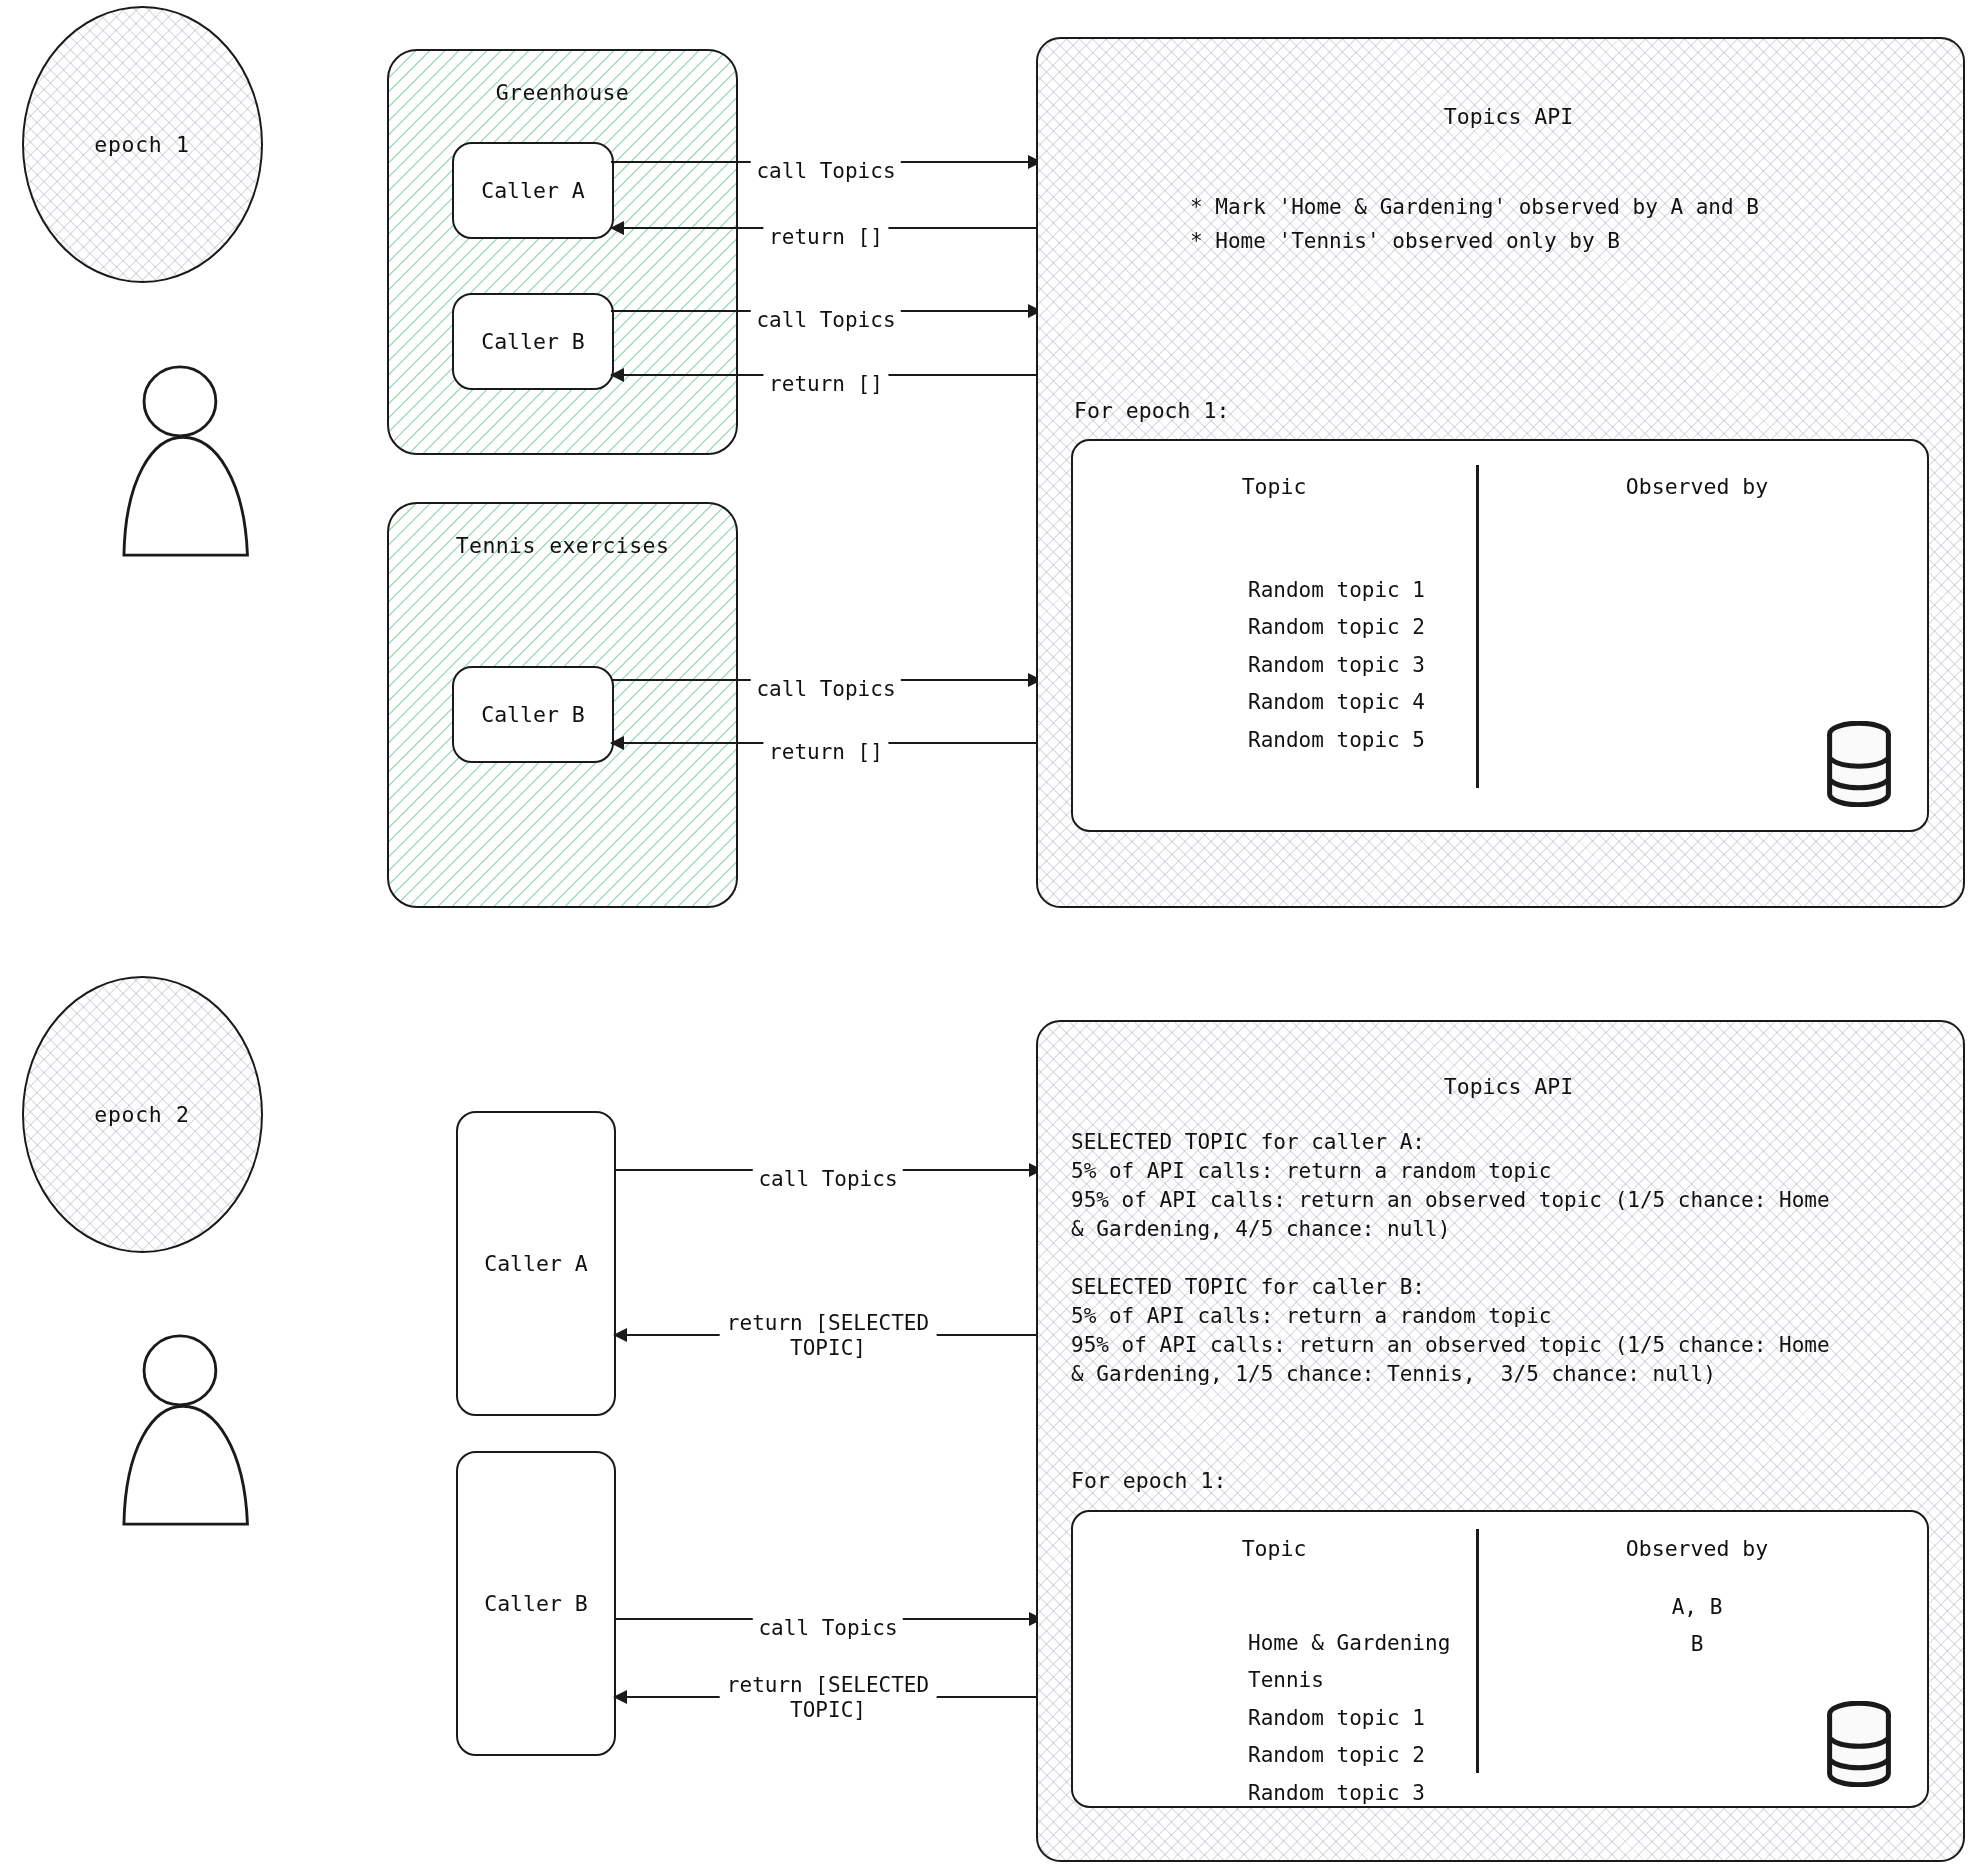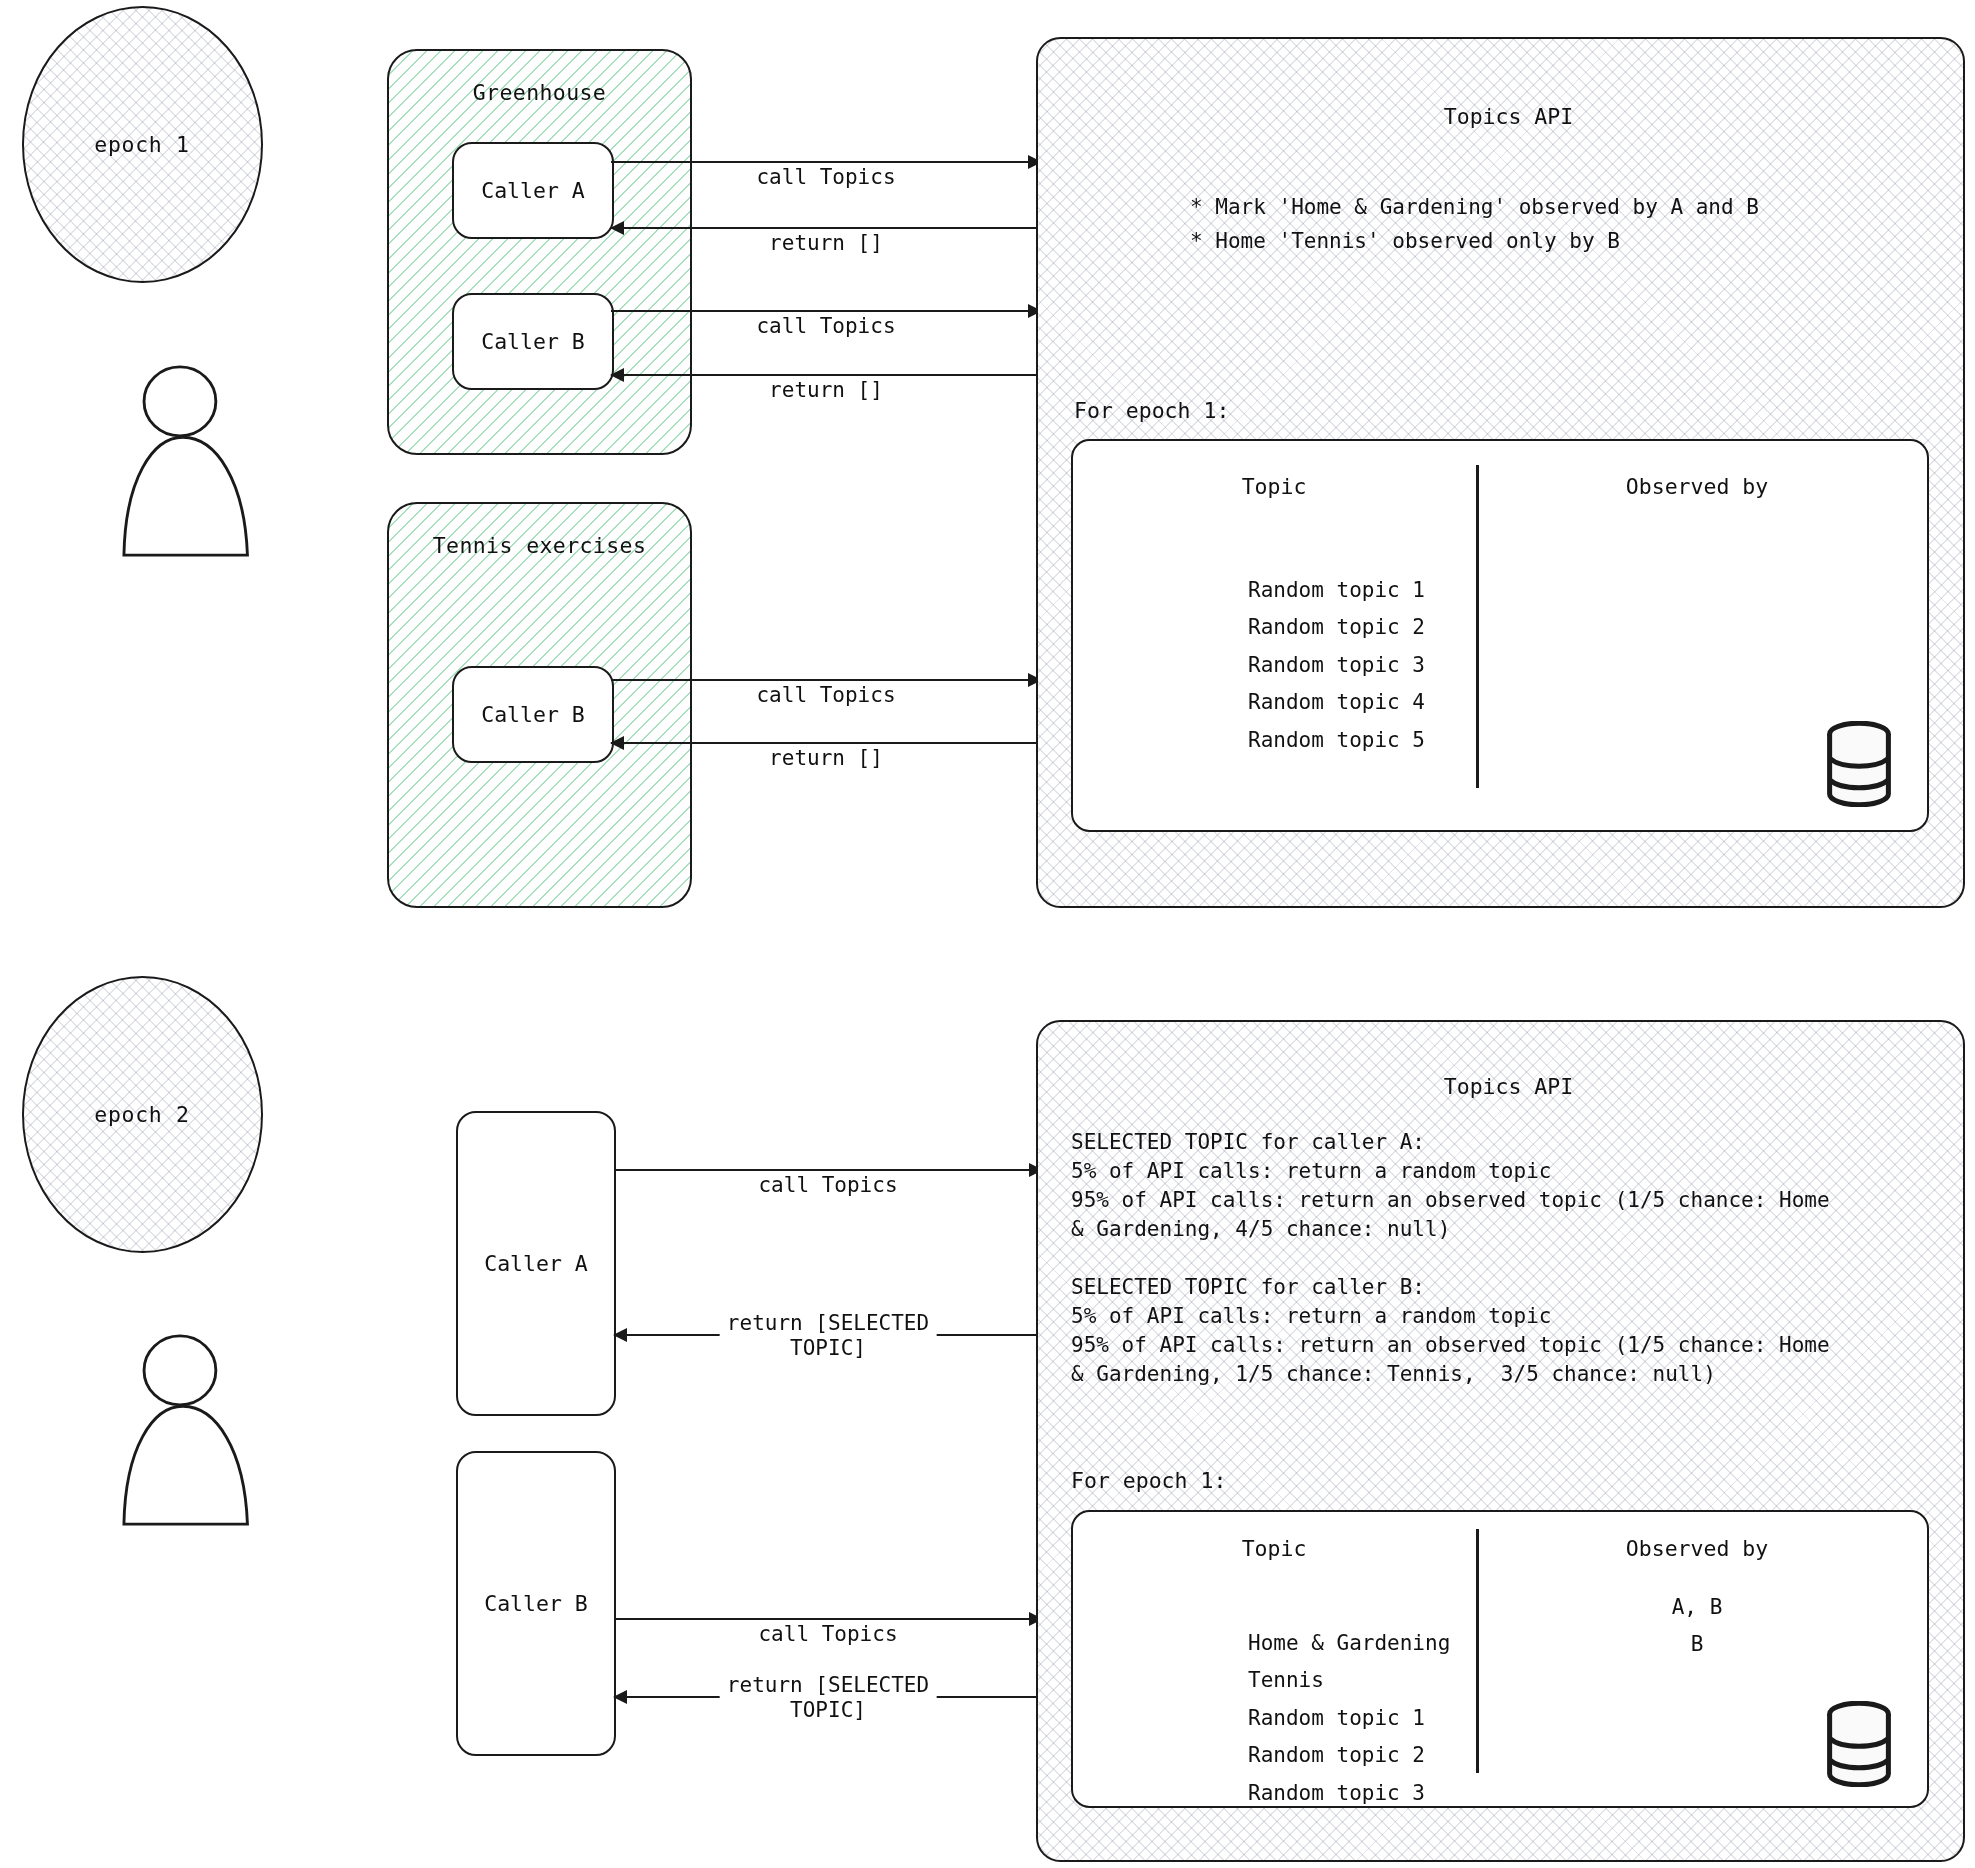--- a/index.html
+++ b/index.html
@@ -24,21 +24,21 @@
   }
 
   
   .epoch-circle{
     position:absolute;border:2.9px solid #1a1a1a;border-radius:50%;
     display:flex;align-items:center;justify-content:center;
   }
   .epoch-label{font-size:21.5px;letter-spacing:0.7px;}
 
   .ctx-box{
-    position:absolute;border:2.9px solid #1a1a1a;border-radius:30px;
+    position:absolute;border:2.9px solid #1a1a1a;border-radius:30px;padding-left:46px;
   }
   .ctx-title{
     position:absolute;left:0;right:0;text-align:center;
     font-size:21.5px;letter-spacing:0.4px;
   }
 
   .caller-box{
     position:absolute;background:#ffffff;
     border:2.9px solid #1a1a1a;border-radius:20px;
     display:flex;align-items:center;justify-content:center;
@@ -61,21 +61,21 @@
   }
   .tbl-divider{position:absolute;width:2.9px;background:#1a1a1a;}
   .tbl-head{position:absolute;font-size:21.5px;text-align:center;}
   .tbl-col{position:absolute;font-size:21px;line-height:1.78;}
   .tbl-col.center{text-align:center;}
 
   
   .arrow{position:absolute;height:24.4px;}
   .arrow .line{position:absolute;top:11.5px;left:0;right:0;height:2.2px;background:#1a1a1a;}
   .arrow .lbl{
-    position:absolute;top:16px;left:50%;transform:translateX(-50%);
+    position:absolute;top:10px;left:50%;transform:translateX(-50%);
     background:#ffffff;padding:0 5.7px;font-size:21px;white-space:nowrap;line-height:24.4px;
   }
   .arrow .lbl2{
     position:absolute;top:-11.5px;left:50%;transform:translateX(-50%);
     background:#ffffff;padding:0 7.2px;font-size:21px;white-space:nowrap;
     line-height:1.22;text-align:center;
   }
   .head-r,.head-l{position:absolute;top:5.7px;width:0;height:0;
     border-top:7.2px solid transparent;border-bottom:7.2px solid transparent;}
   .head-r{right:-1.4px;border-left:14.3px solid #1a1a1a;}

